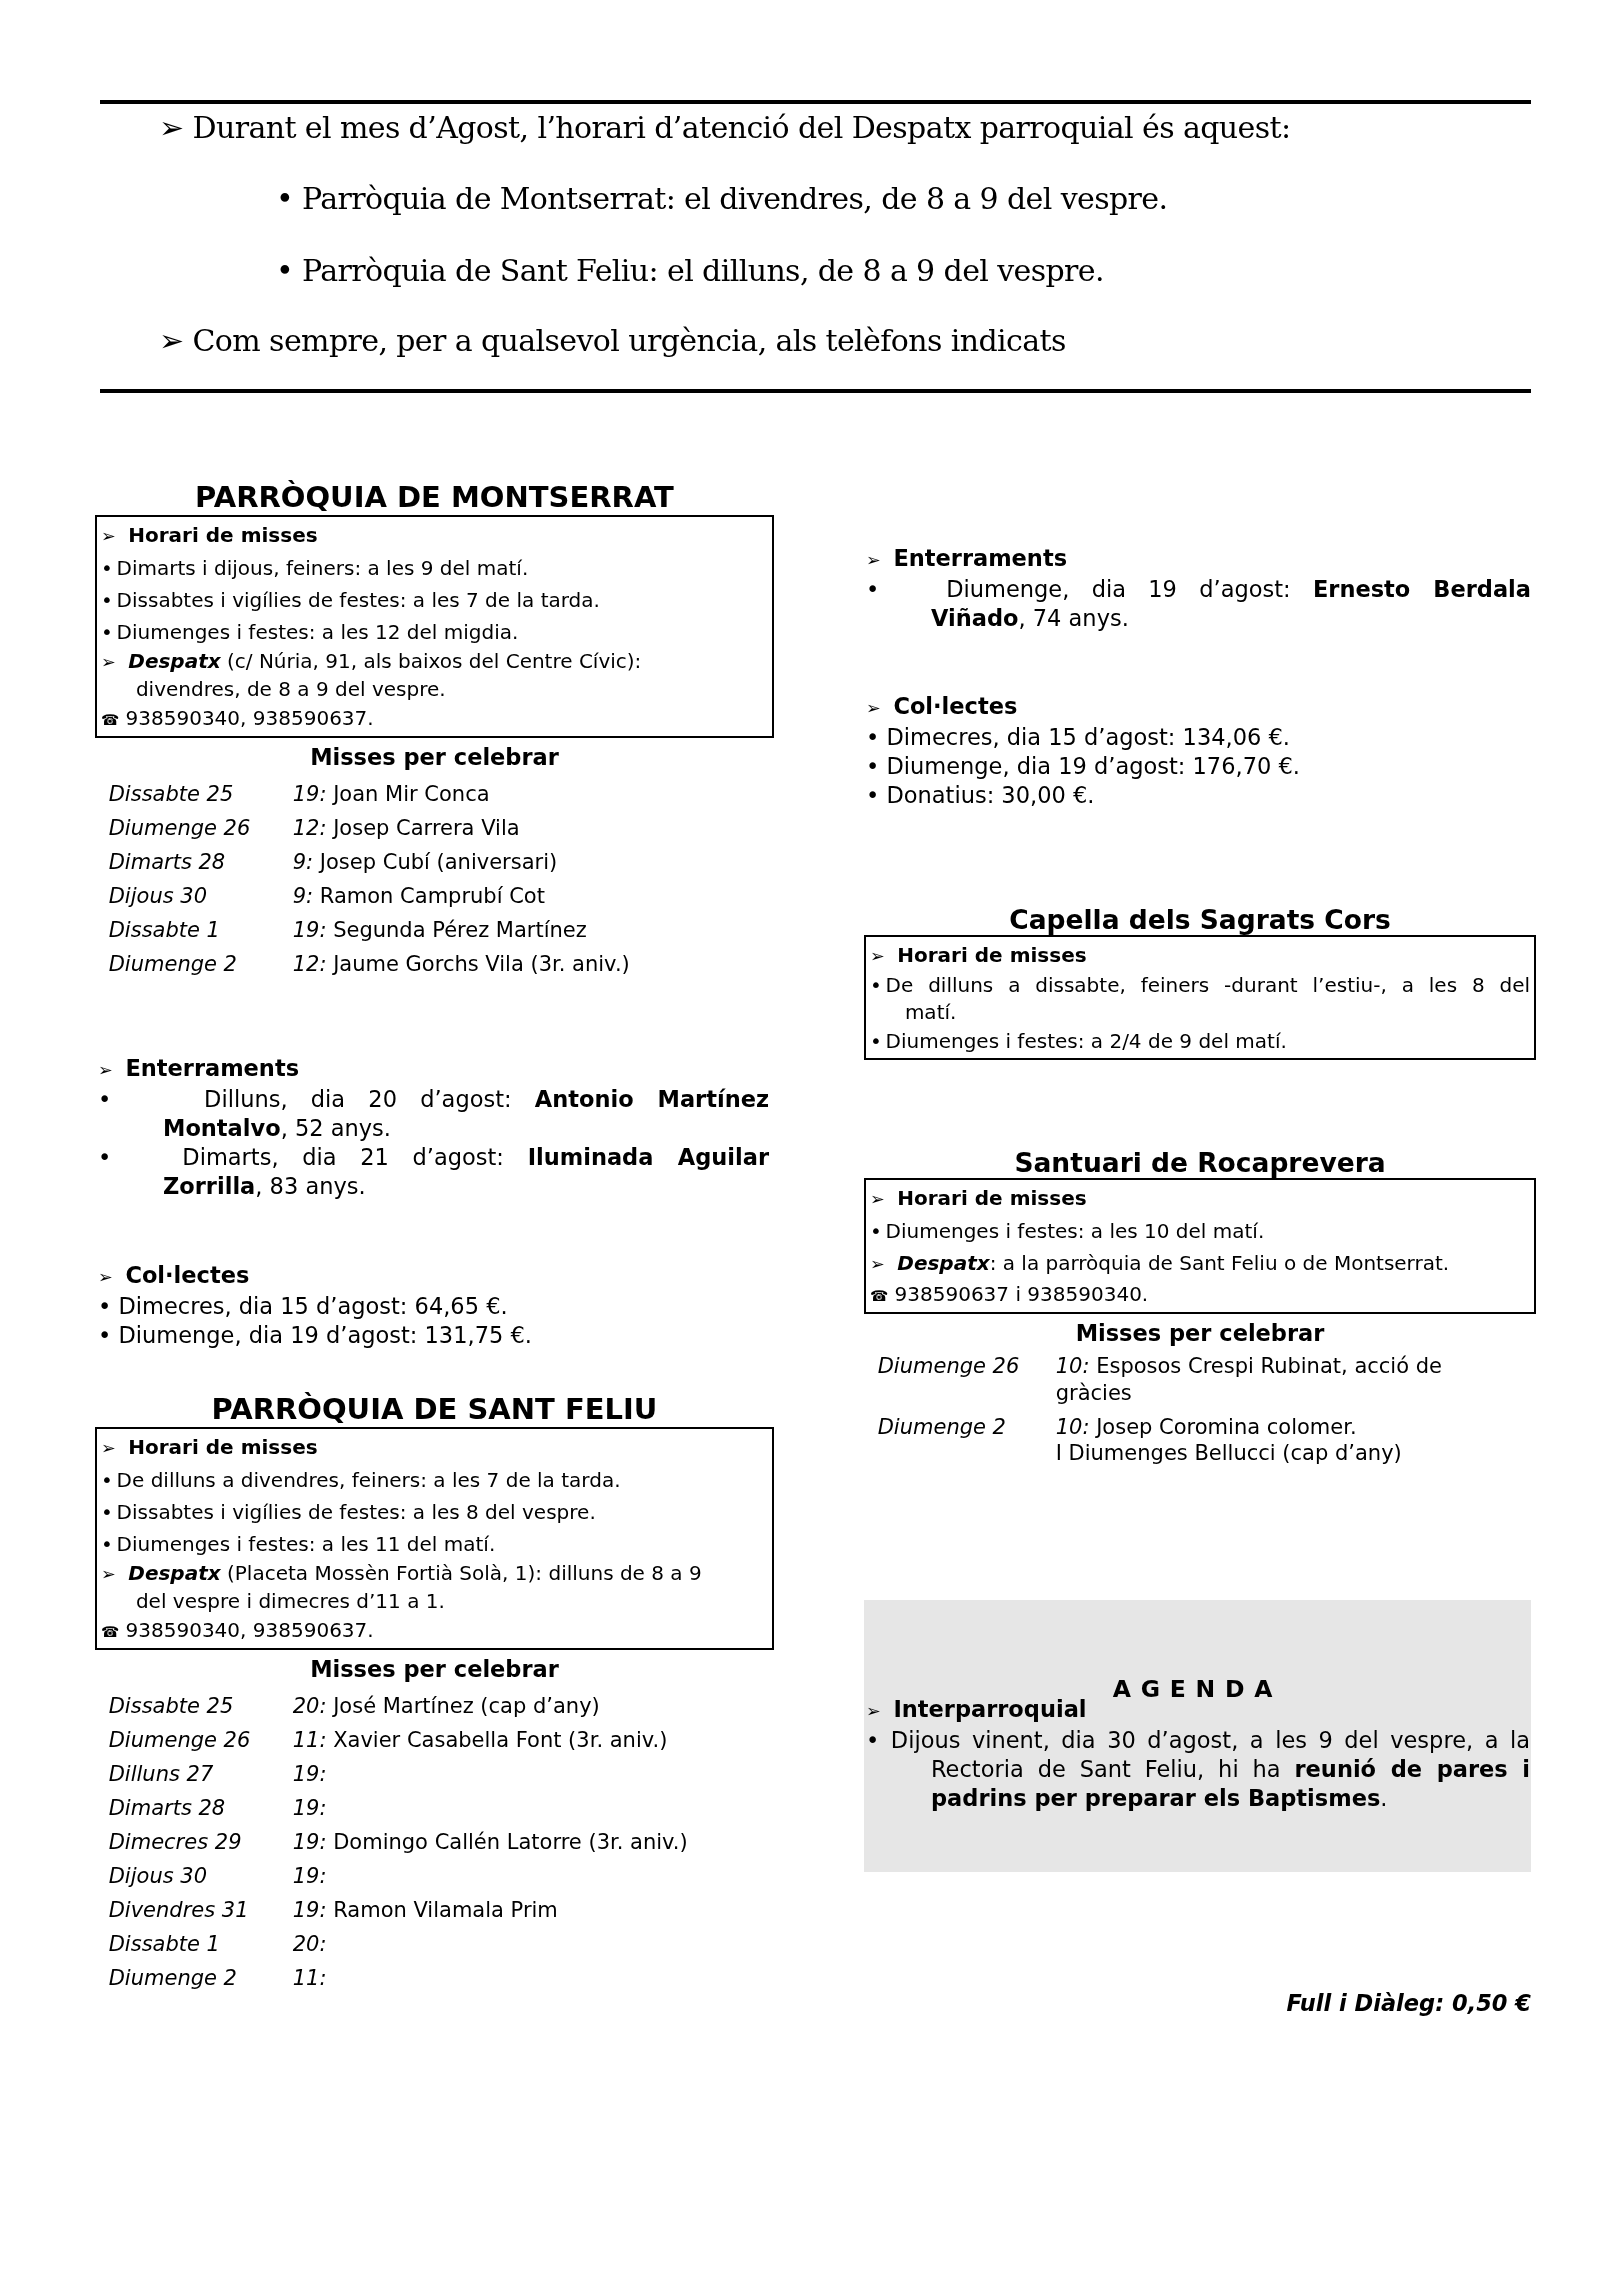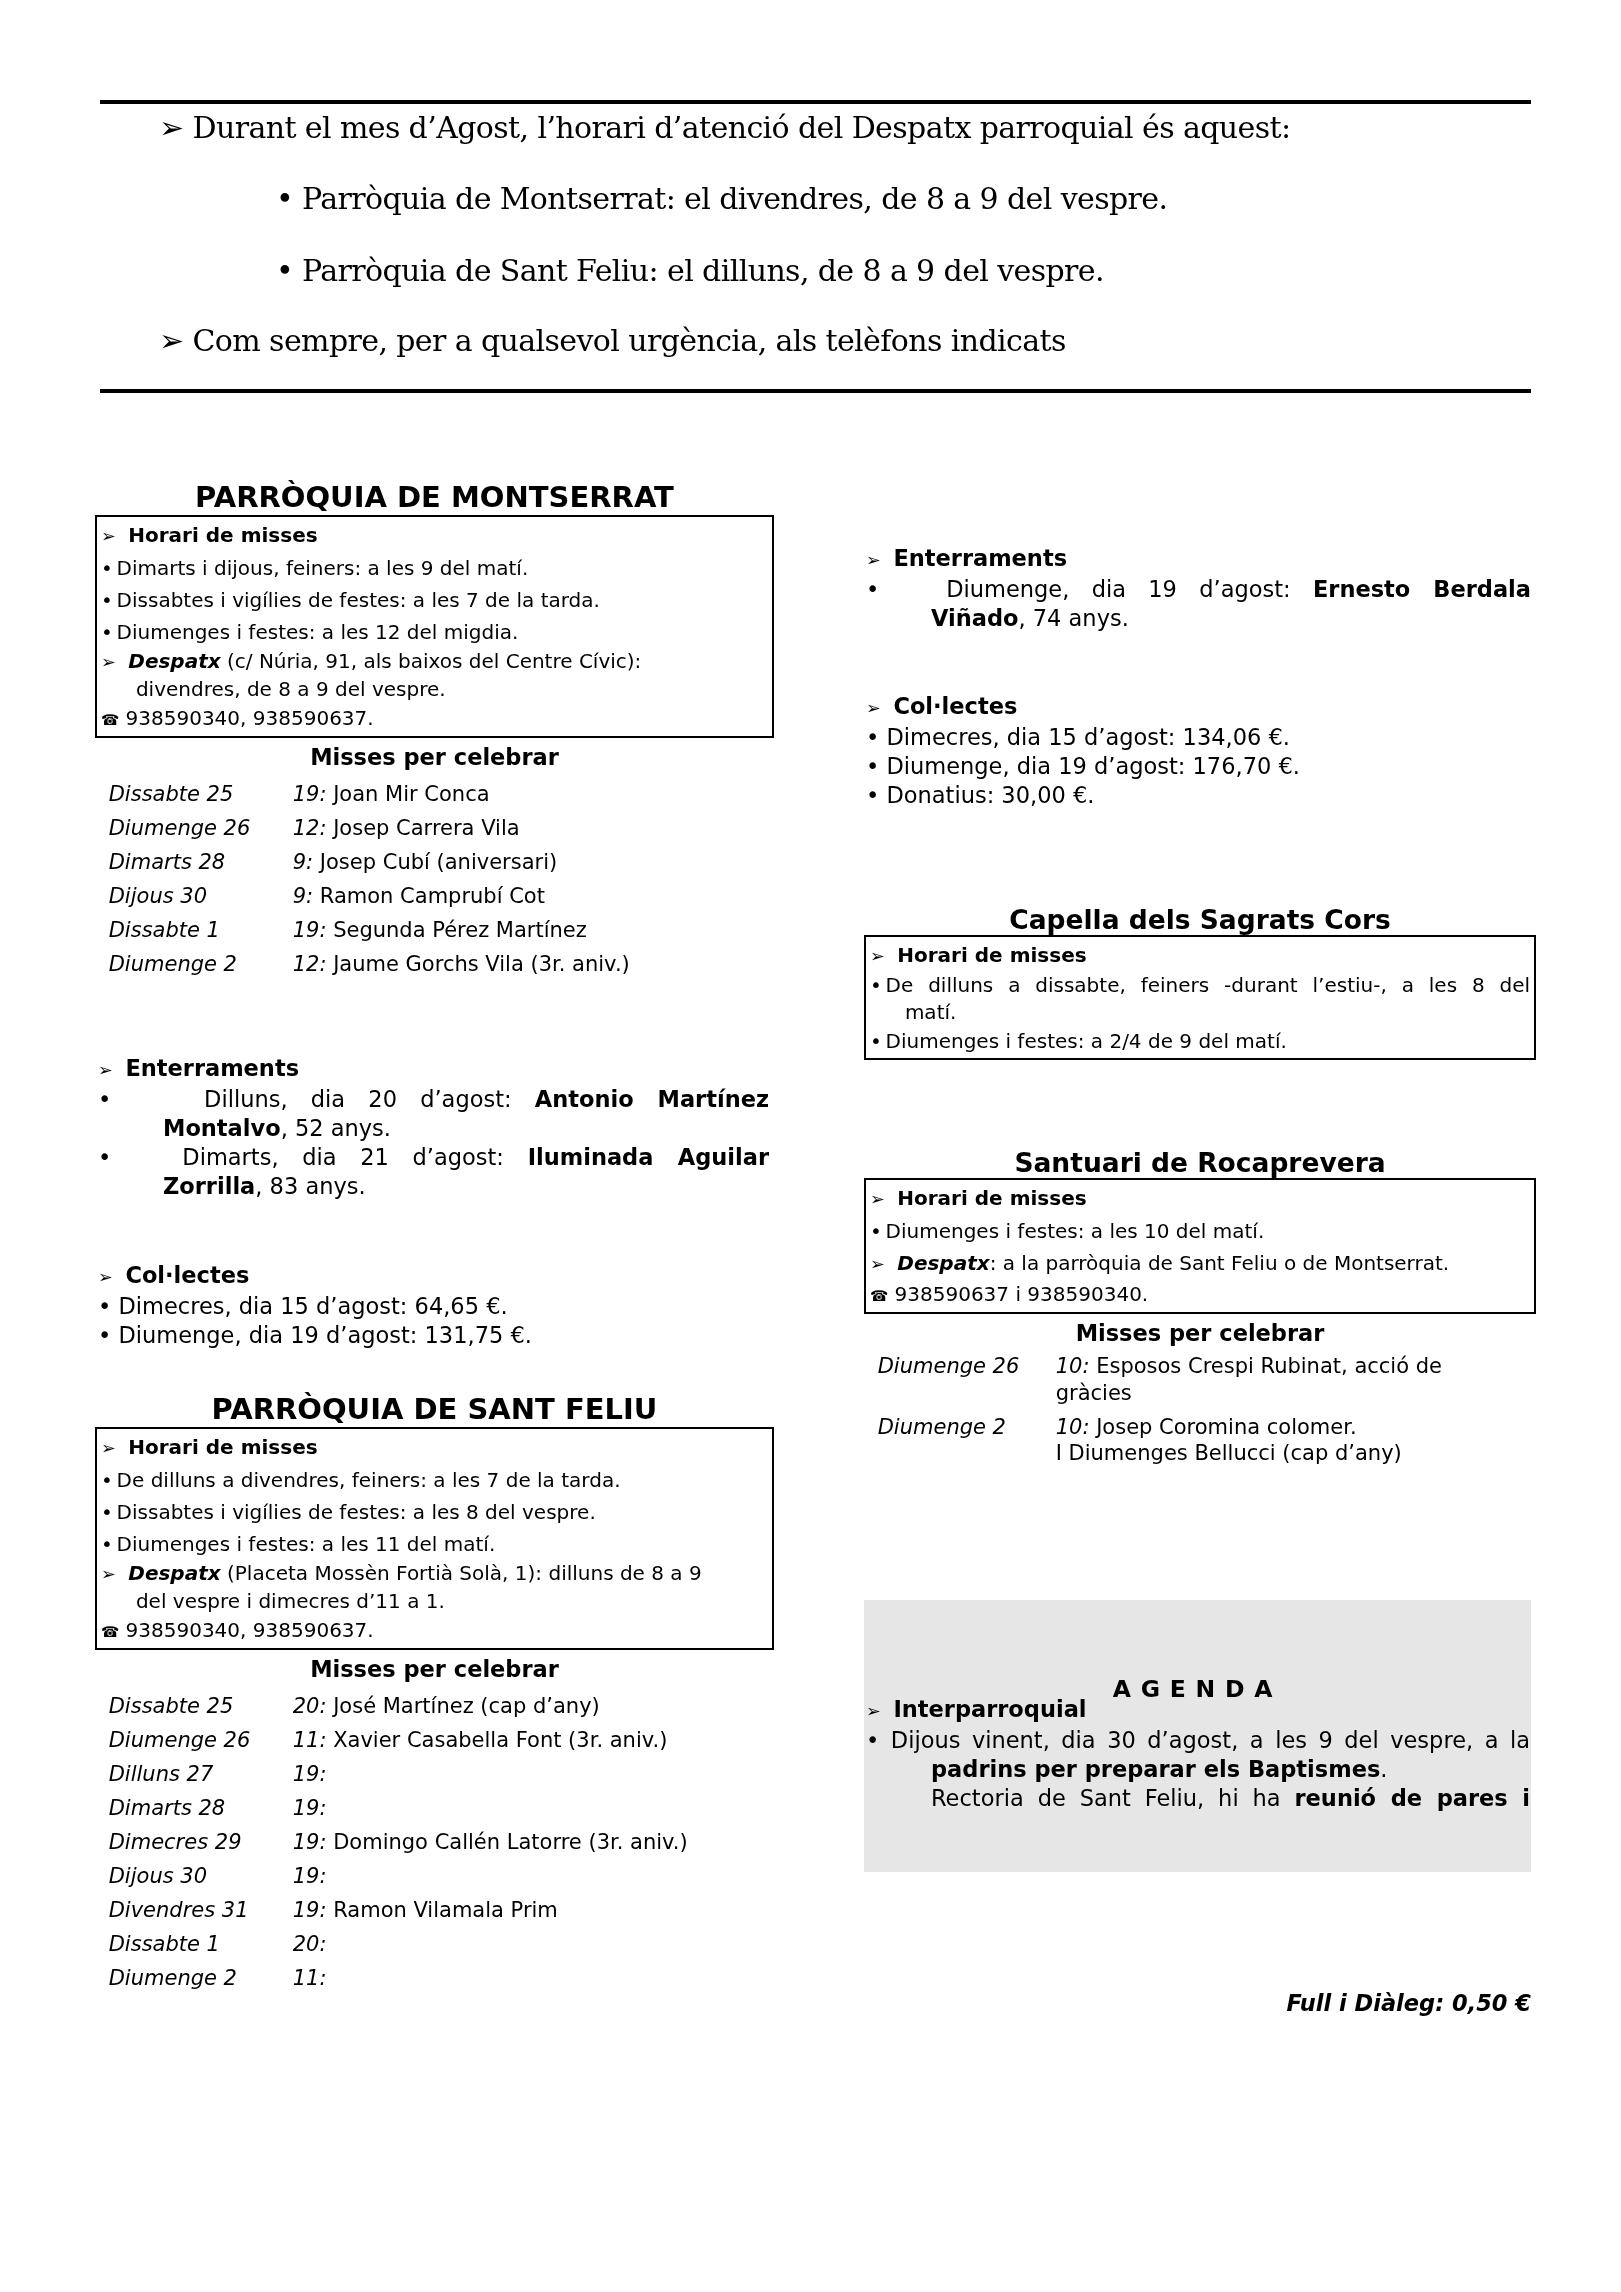--- a/index.html
+++ b/index.html
@@ -158,19 +158,19 @@
       <span><span class="hr">10:</span>&nbsp;<span>Josep Coromina colomer.</span><br><span>I Diumenges Bellucci (cap d’any)</span></span>
     </div>
   </div>
 </div>
 
 <div class="agenda">
   <div class="agenda-title">AGENDA</div>
   <div class="col" style="left:2px; top:95px; width:664px;">
     <div class="sec-title"><span class="tri">➢</span><span>Interparroquial</span></div>
     <div class="plain just"><span>•</span> <span>Dijous vinent, dia 30 d’agost, a les 9 del vespre, a la</span></div>
+    <div class="plain indent just"><span>Rectoria de Sant Feliu, hi ha </span><span class="b">reunió de pares i</span></div>
     <div class="plain indent"><span class="b">padrins per preparar els Baptismes</span><span>.</span></div>
-    <div class="plain indent just"><span>Rectoria de Sant Feliu, hi ha </span><span class="b">reunió de pares i</span></div>
   </div>
 </div>
 
 <div class="price">Full i Diàleg: 0,50 €</div>
 
 
 </body></html>

